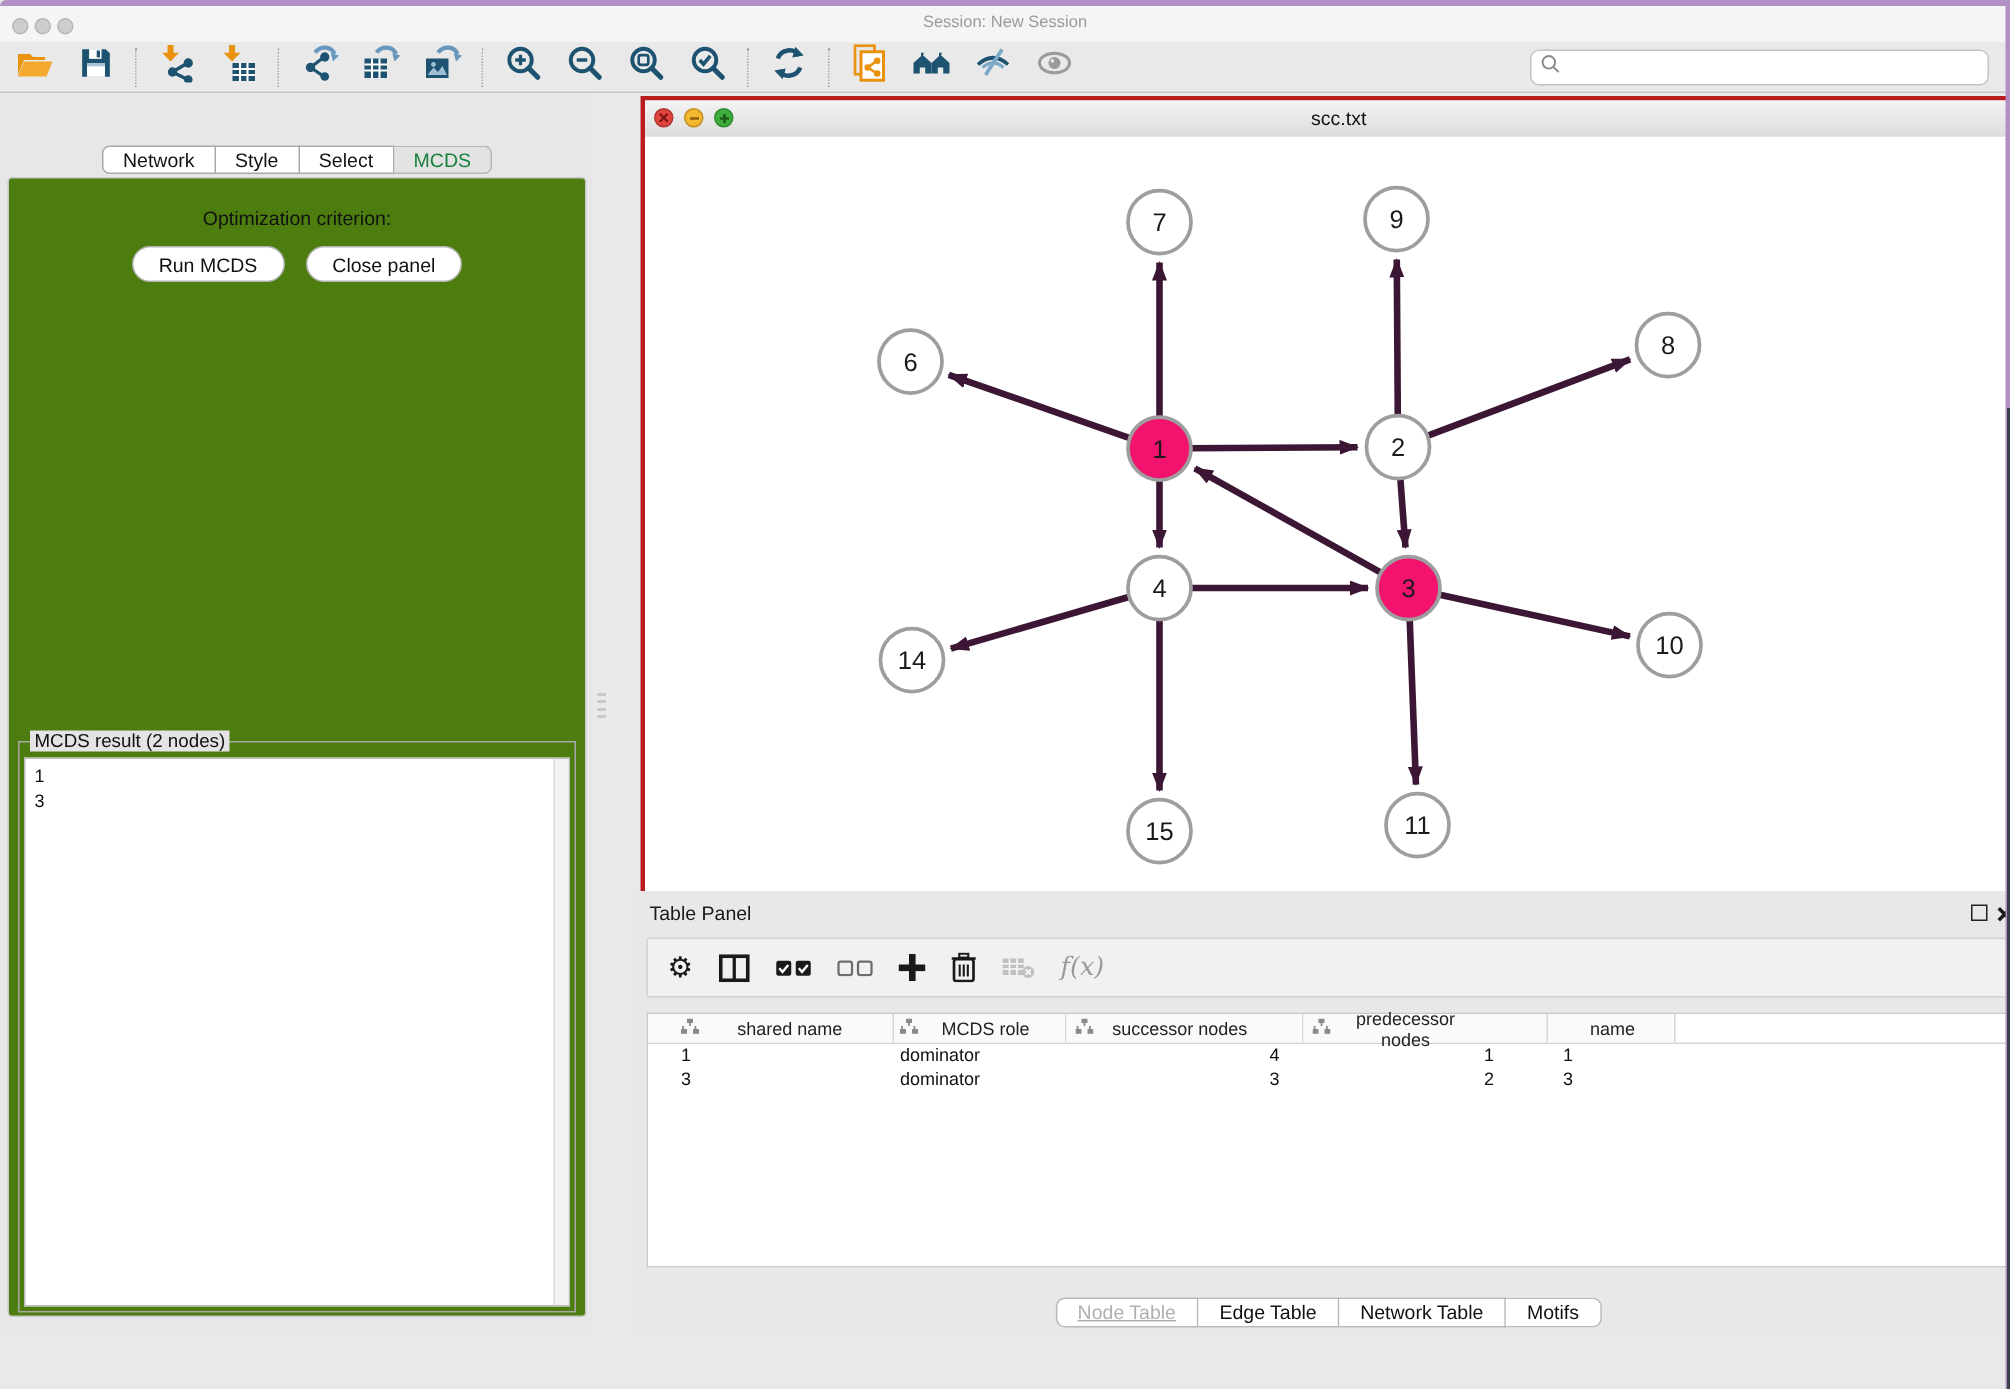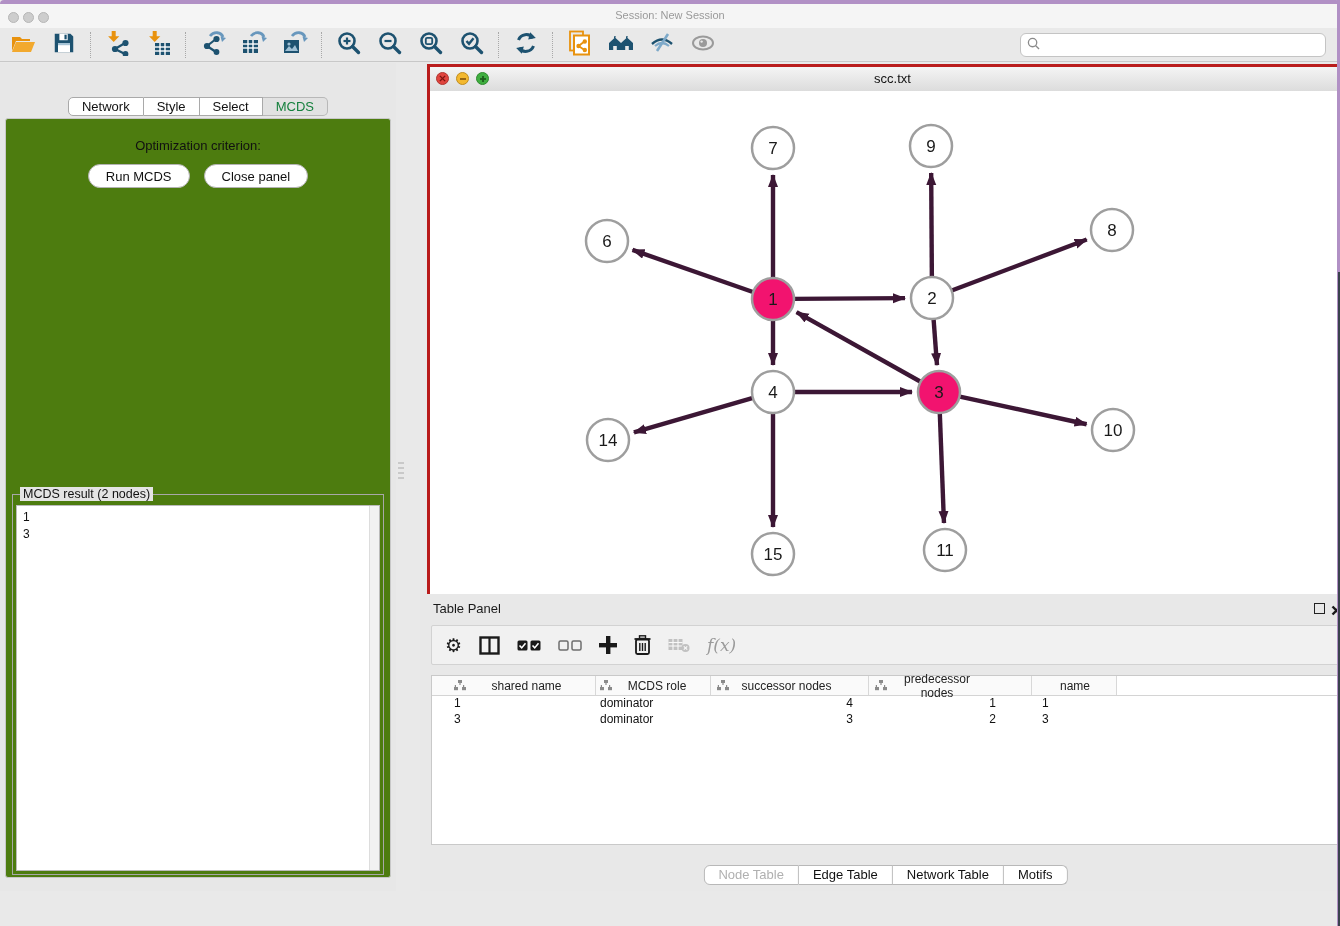--- a/index.html
+++ b/index.html
@@ -79,21 +79,21 @@
   .trow{display:flex;height:16px;font-size:12px;color:#111;}
   .td{box-sizing:border-box;overflow:hidden;white-space:nowrap;}
   .c0{width:164px;padding-left:22px;} .c1{width:115px;padding-left:4px;}
   .c2{width:158px;text-align:right;padding-right:16px;} .c3{width:163px;text-align:right;padding-right:36px;}
   .c4{width:85px;padding-left:10px;}
 
   .tp-tabs{position:absolute;top:271px;left:50%;transform:translateX(-50%);display:flex;}
   .ttab{height:18px;line-height:18px;font-size:13px;padding:0 14px;background:#fff;border:1px solid #b8b8b8;border-left:none;color:#111;}
   .ttab:first-child{border-left:1px solid #b8b8b8;border-radius:6px 0 0 6px;}
   .ttab:last-child{border-radius:0 6px 6px 0;}
-  .ttab.sel{color:#b0b0b0;}
+  .ttab.sel{color:#b0b0b0;text-decoration:underline;}
 
   
   .statusbar{position:absolute;left:0;top:891px;width:100%;height:35px;background:#e9e9e9;border-top:1px solid #c9c9c9;}
   .sb-left{position:absolute;left:12px;top:6px;width:26px;height:23px;background:#fff;border:1px solid #b5b5b5;border-radius:3px;display:flex;align-items:center;justify-content:center;}
   .memory-btn{position:absolute;right:16px;top:6px;height:23px;background:#fff;border:1px solid #ababab;border-radius:4px;display:flex;align-items:center;padding:0 9px;gap:6px;}
   .memdot{width:11px;height:11px;border-radius:50%;background:#2f9e41;}
   .memory-btn span{font-size:12.5px;color:#111;}
 </style>
 </head>
 <body>

